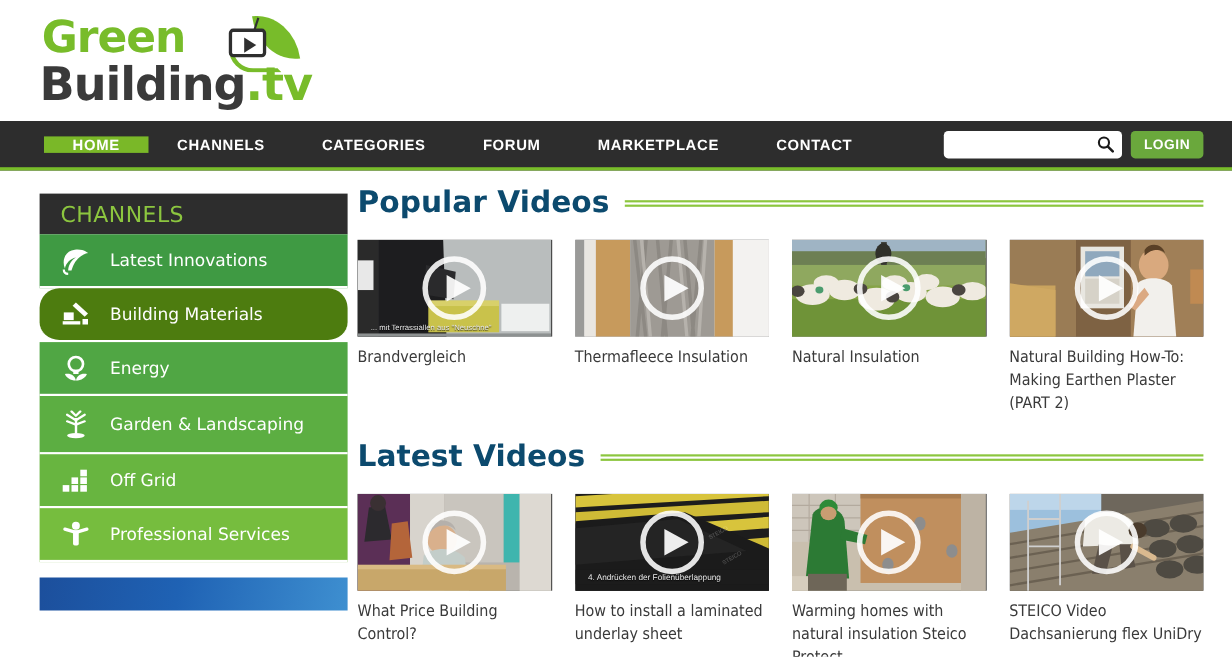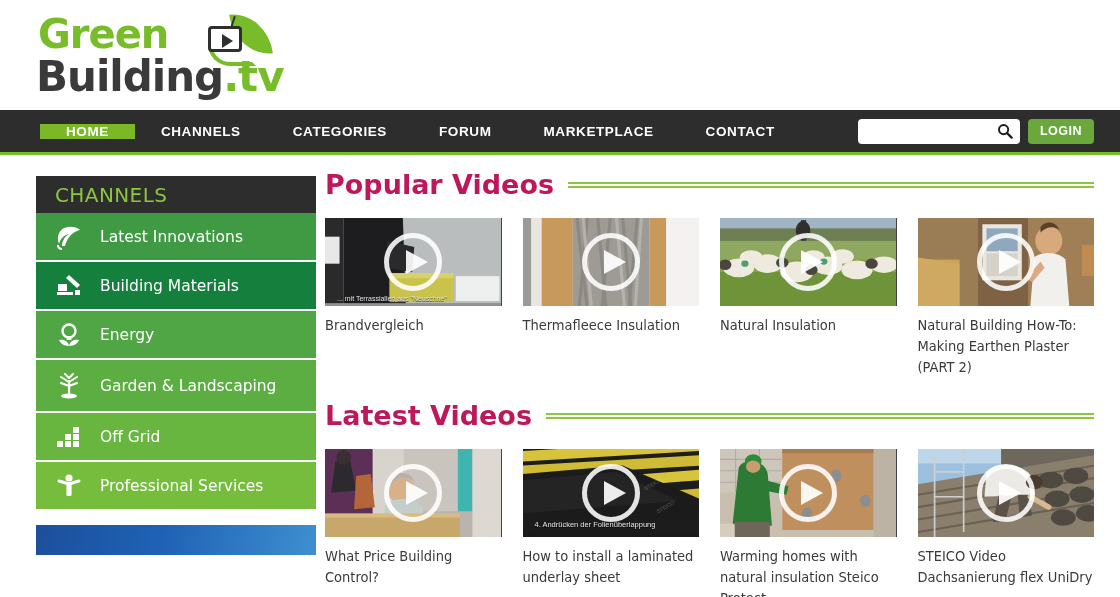--- a/index.html
+++ b/index.html
@@ -187,21 +187,21 @@
   .chan-item .ci-icon {
     width: 34px; height: 30px;
     flex: none;
     margin-right: 14px;
     display: flex;
     align-items: center;
     justify-content: center;
   }
   .chan-item .ci-icon svg { display: block; }
   .chan-item:nth-child(2) { background: #3f9a43; }
-  .chan-item:nth-child(3) { background: #15803d; }
+  .chan-item:nth-child(3) { background: #4d7c0f; border-radius: 18px; }
   .chan-item:nth-child(4) { background: #50a644; padding-left: 16px; }
   .chan-item:nth-child(5) { background: #5cae42; height: 53px; }
   .chan-item:nth-child(6) { background: #68b540; }
   .chan-item:nth-child(7) { background: #76bd3e; }
   .chan-item:nth-child(8) { background: #84c53c; height: 58px; border-bottom: none; }
 
   .blue-banner {
     margin-top: 14px;
     height: 30px;
     background: linear-gradient(100deg, #1c4f9c 0%, #1f62b4 45%, #3e8fd0 100%);
@@ -214,21 +214,21 @@
     margin-right: 26px;
     margin-top: 14px;
   }
   .section-head {
     display: flex;
     align-items: center;
     gap: 14px;
     margin-bottom: 18px;
   }
   .section-title {
-    color: #be185d;
+    color: #0c4a6e;
     font-size: 27px;
     font-weight: bold;
     white-space: nowrap;
     font-family: "DejaVu Sans", sans-serif;
     text-align: center;
   }
   .section-rule {
     flex: 1;
     height: 6px;
     border-top: 2px solid #8cc63f;

